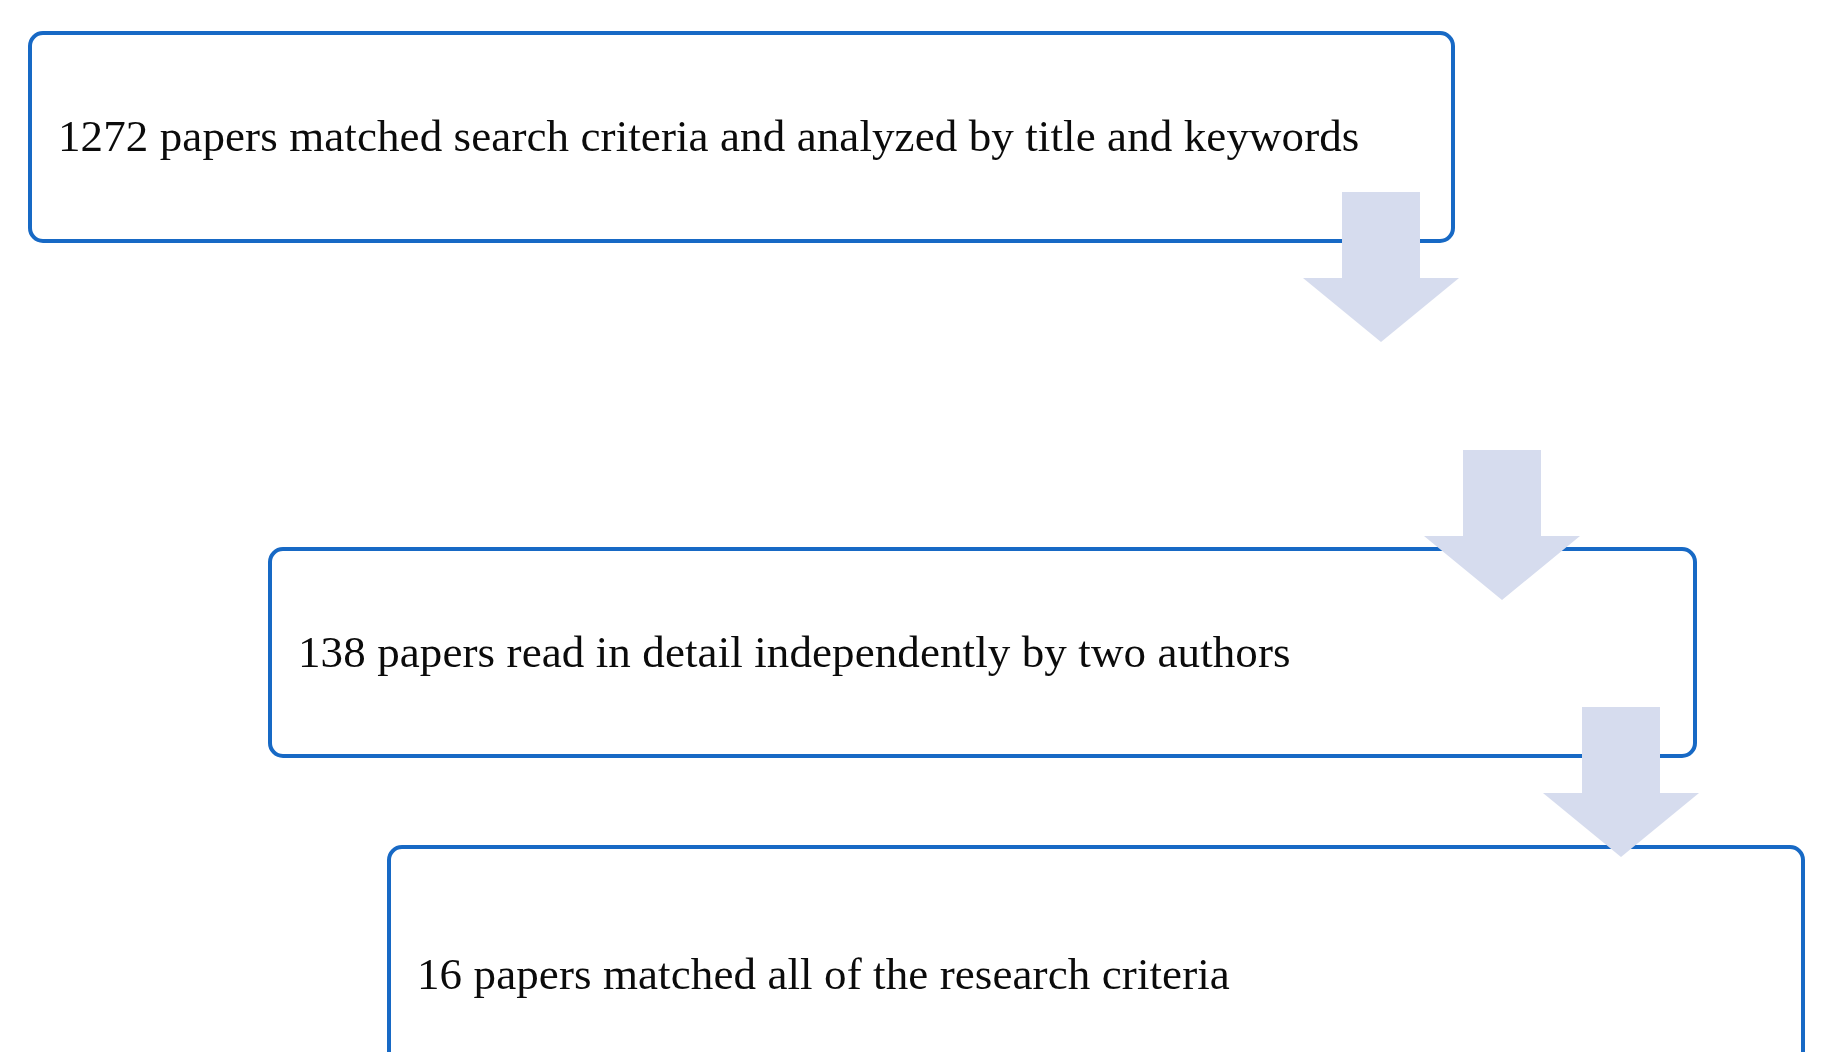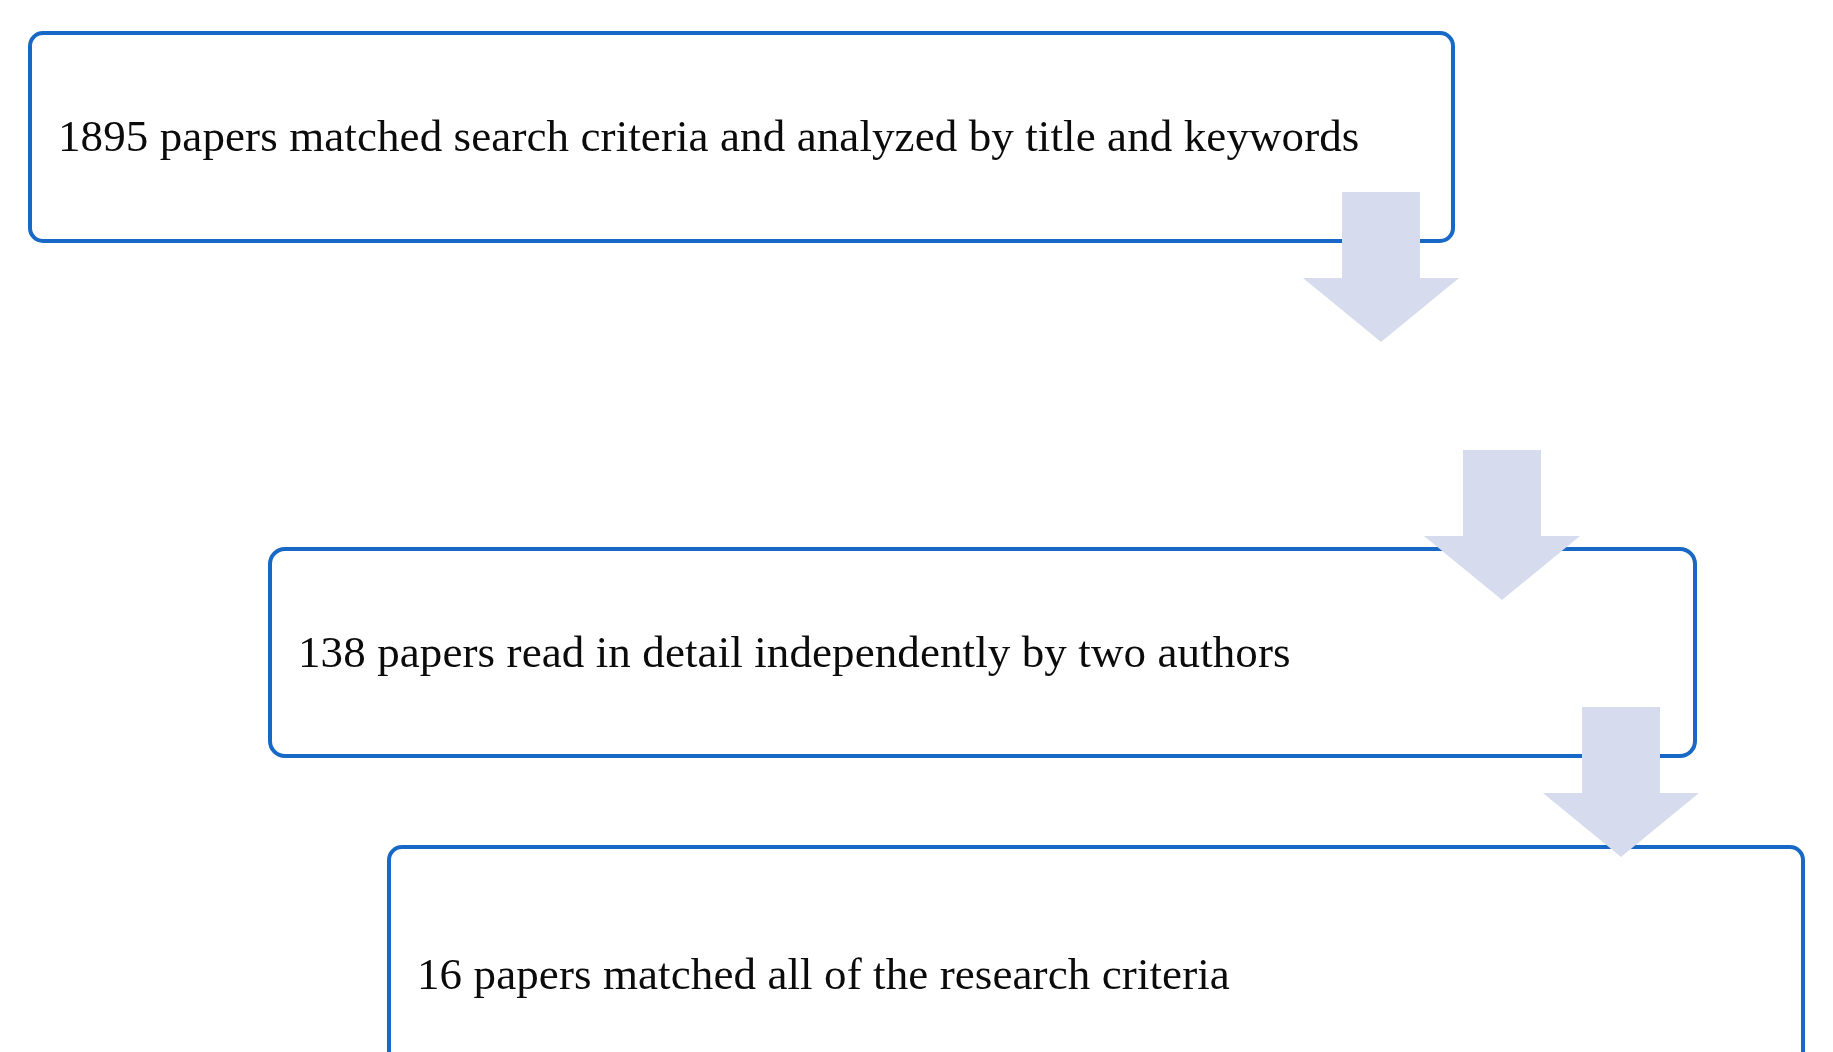--- a/index.html
+++ b/index.html
@@ -40,42 +40,42 @@
     font-size: 45px;
     line-height: 1.36;
     color: #0b0b0b;
     letter-spacing: 0.1px;
     white-space: pre-line;
   }
 
   
   #box-1 { left: 28px;  top: 31px;   width: 1427px; height: 212px; }
   #box-2 { left: 150px; top: 290px;  width: 1425px; height: 203px; }
-  #box-3 { left: 268px; top: 547px;  width: 1429px; height: 211px; border-radius: 17px; }
+  #box-3 { left: 268px; top: 547px;  width: 1429px; height: 211px; }
   #box-4 { left: 387px; top: 805px;  width: 1418px; height: 259px; margin-top: 40px; }
 
   
   .flow-arrow {
     position: absolute;
     z-index: 5;
     pointer-events: none;
   }
   .flow-arrow svg { display: block; }
 
   #arrow-1 { left: 1303px; top: 192px; }
   #arrow-2 { left: 1424px; top: 450px; }
   #arrow-3 { left: 1543px; top: 707px; }
 </style>
 </head>
 <body>
 
 <div id="flow-canvas">
 
   <div class="flow-box" id="box-1">
-    <div class="flow-box-text">1895 papers matched search criteria and analyzed by title and keywords</div>
+    <div class="flow-box-text">1272 papers matched search criteria and analyzed by title and keywords</div>
   </div>
 
 
   <div class="flow-box" id="box-3">
     <div class="flow-box-text">138 papers read in detail independently by two authors</div>
   </div>
 
   <div class="flow-box" id="box-4">
     <div class="flow-box-text">16 papers matched all of the research criteria</div>
   </div>

